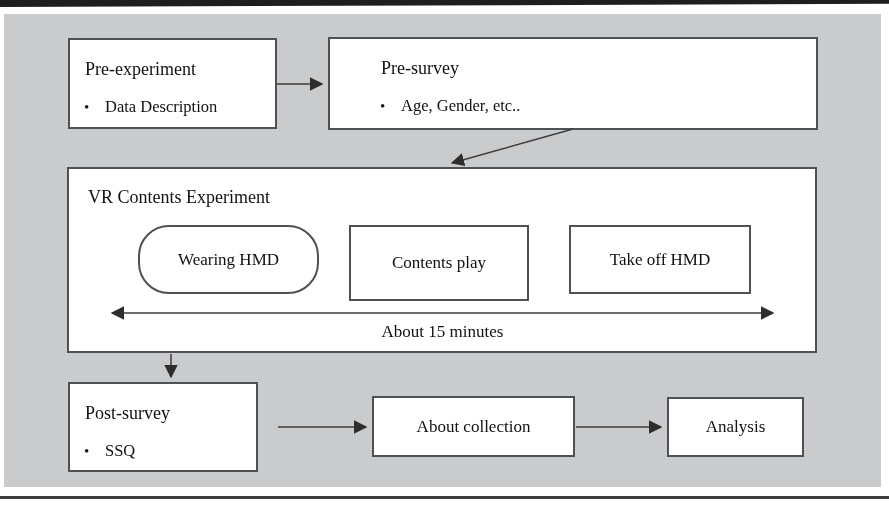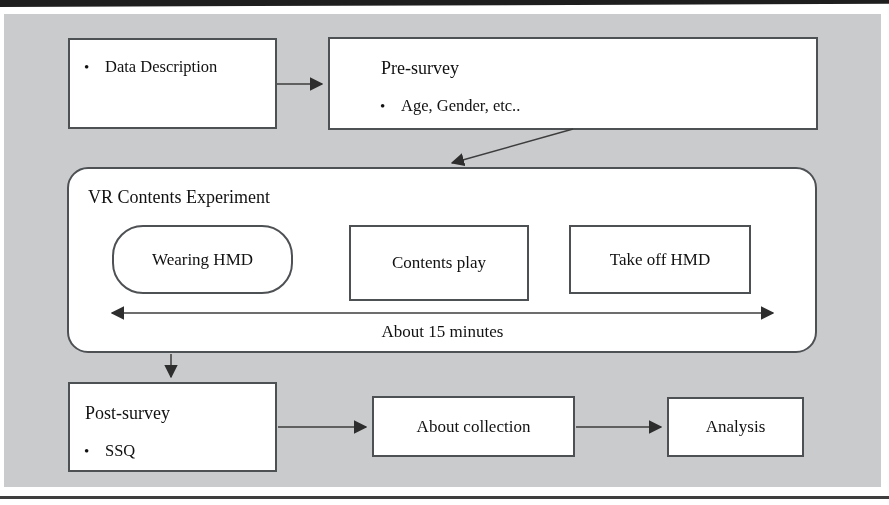--- a/index.html
+++ b/index.html
@@ -82,51 +82,52 @@
 </style>
 </head>
 <body>
 
 <div class="page">
 
   <div class="top-rule"></div>
   <div class="panel"></div>
 
   <div class="box" style="left:68px; top:38px; width:209px; height:91px;">
+    <div class="box-title">Pre-experiment</div>
     <div class="bullet-row">
       <span class="bullet-glyph">•</span>
       <span>Data Description</span>
     </div>
   </div>
 
   <div class="box" style="left:328px; top:37px; width:490px; height:93px;padding-left:36px;">
     <div class="box-title">Pre-survey</div>
     <div class="bullet-row">
       <span class="bullet-glyph">•</span>
       <span>Age, Gender, etc..</span>
     </div>
   </div>
 
-  <div class="box" style="left:67px; top:167px; width:750px; height:186px;border-radius:21px;">
+  <div class="box" style="left:67px; top:167px; width:750px; height:186px;">
     <div class="box-title vr-title">VR Contents Experiment</div>
   </div>
 
-  <div class="box step-box" style="left:112px; top:225px; width:181px; height:69px;border-radius:31px;">
+  <div class="box step-box" style="left:138px; top:225px; width:181px; height:69px;border-radius:31px;">
     <span>Wearing HMD</span>
   </div>
   <div class="box step-box" style="left:349px; top:225px; width:180px; height:76px;">
     <span>Contents play</span>
   </div>
   <div class="box step-box" style="left:569px; top:225px; width:182px; height:69px;">
     <span>Take off HMD</span>
   </div>
 
   <div class="duration-label">About 15 minutes</div>
 
-  <div class="box" style="left:68px; top:382px; width:209px; height:90px;">
+  <div class="box" style="left:68px; top:382px; width:190px; height:90px;">
     <div class="box-title">Post-survey</div>
     <div class="bullet-row">
       <span class="bullet-glyph">•</span>
       <span>SSQ</span>
     </div>
   </div>
 
   <div class="box plain-box" style="left:372px; top:396px; width:203px; height:61px;">
     <span>About collection</span>
   </div>

